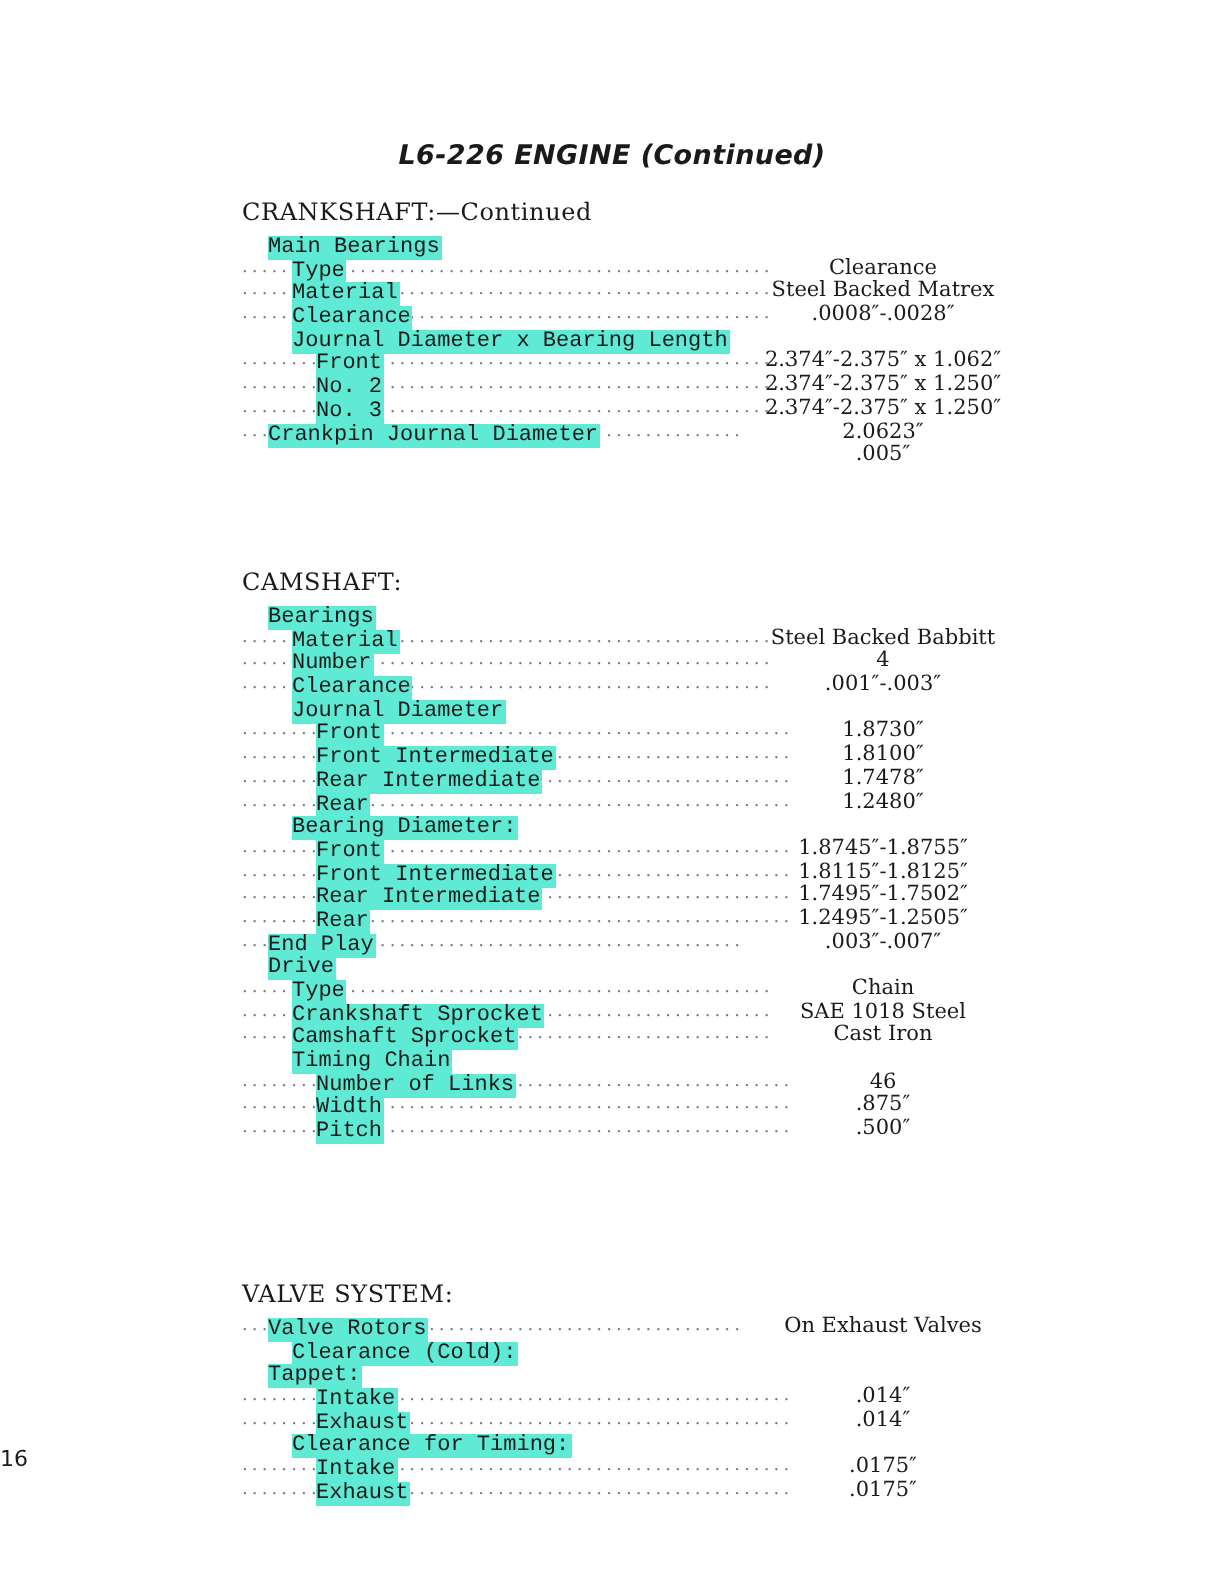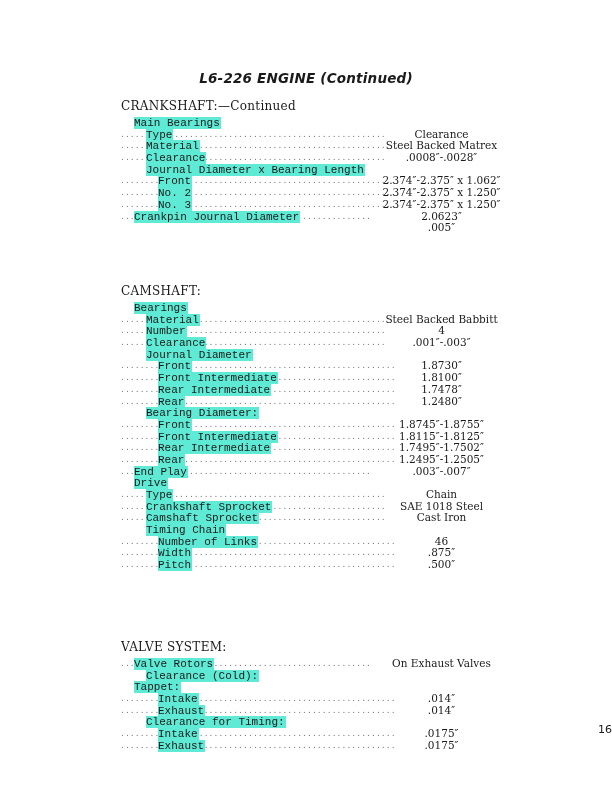--- a/index.html
+++ b/index.html
@@ -13,21 +13,21 @@
   .row { position: relative; height: 11.7px; line-height: 11.7px; font-size: 11px; white-space: nowrap; }
   .label { position: absolute; left: 0; width: 238px; overflow: hidden; }
   .label .txt { background: #5eead4; padding-right: 1px; position: relative; z-index: 1; font-family: Liberation Mono, monospace; }
   .label.dots::after { content: ". . . . . . . . . . . . . . . . . . . . . . . . . . . . . . . . . . . . . . . . . . . . . . . . . . . . . . . . . . . . . . . . . . . . . . . . . . . . . . . . . . . ";
                        position: absolute; left: 0; top: 0; color: #777; font-size: 9px; letter-spacing: -0.4px; }
   .value { position: absolute; left: 243px; width: 155px; text-align: center; font-size: 10.5px; }
   .i1 { padding-left: 13px; }
   .i2 { padding-left: 25px; }
   .i3 { padding-left: 37px; }
   .gap { height: 4px; }
-  .pagenum { position: absolute; top: 723px; left: 0; width: 612px; text-align: right;
+  .pagenum { position: absolute; top: 723px; left: 0; width: 612px; text-align: left;
              font-family: "DejaVu Sans", "Liberation Sans", sans-serif; font-size: 11px; }
 </style>
 </head>
 <body>
 
 <div class="title">L6-226 ENGINE (Continued)</div>
 
 <div class="section" style="top:99px;">
   <div class="section-head">CRANKSHAFT:—Continued</div>
   <div class="gap"></div>

